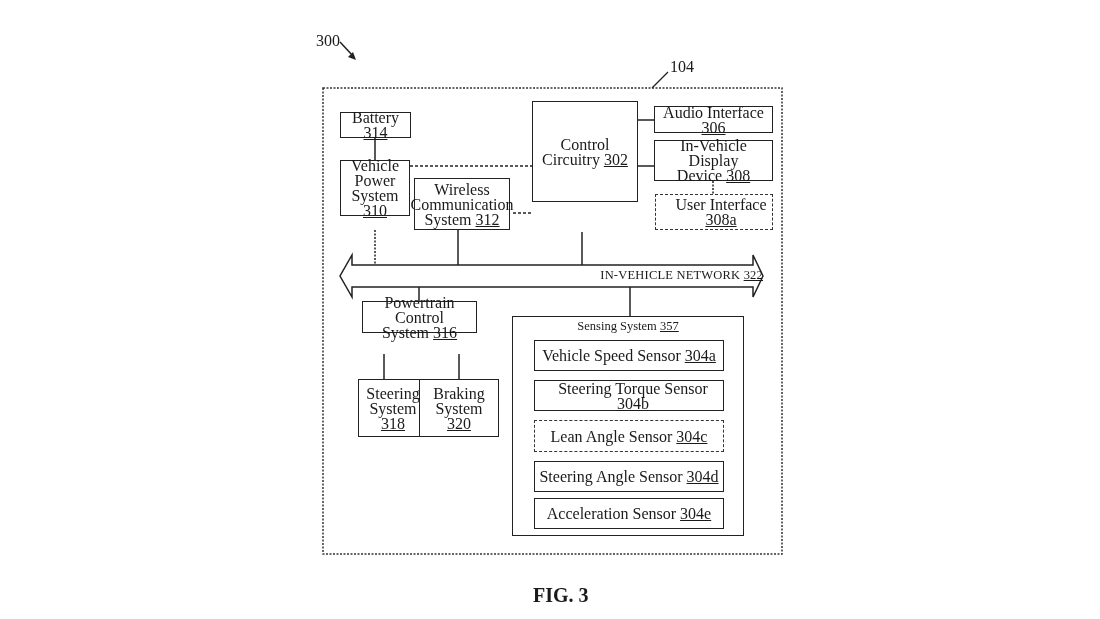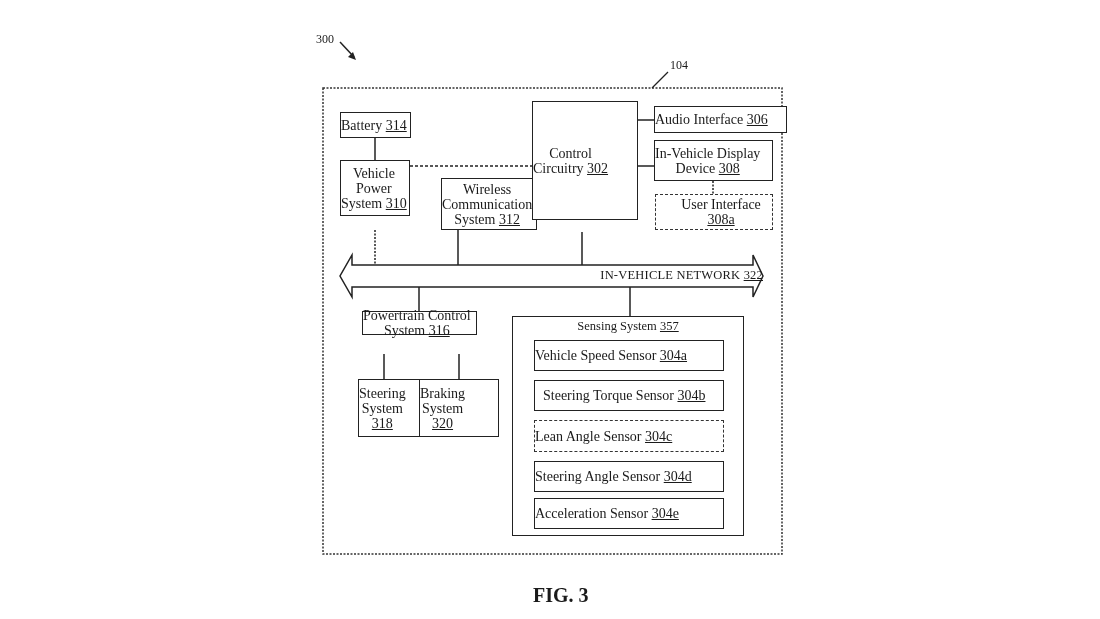--- a/index.html
+++ b/index.html
@@ -1,24 +1,24 @@
 <!DOCTYPE html>
 <html><head>
 <meta charset="utf-8">
 <style>
   html, body { margin:0; padding:0; background:#ffffff; }
   body { width:1100px; height:619px; position:relative; overflow:hidden;
          font-family:"Liberation Serif", "DejaVu Serif", serif; color:#1a1a1a; }
   .abs { position:absolute; }
   .box { position:absolute; box-sizing:border-box; border:1.5px solid #222; background:#fff;
-         display:flex; align-items:center; justify-content:flex-start; text-align:center;
-         font-size:14px; line-height:15px; }
+         display:flex; align-items:center; justify-content:center; text-align:center;
+         font-size:16px; line-height:15px; }
   .box.dashed { border:1.5px dashed #333; }
   .num { text-decoration:underline; }
-  .ref { font-size:12px; }
+  .ref { font-size:16px; }
   svg.lines { position:absolute; left:0; top:0; }
   .netlabel { font-size:12.5px; letter-spacing:0.2px; }
   .fig { font-weight:bold; font-size:20px; }
 </style>
 </head>
 <body>
 
 <svg class="lines" width="1100" height="619">
 
   <rect x="323" y="88" width="459" height="466" fill="none" stroke="#333" stroke-width="1.5" stroke-dasharray="2,1.5"></rect>
@@ -64,55 +64,55 @@
 </div>
 
 <div class="box" style="left:340px;top:160px;width:70px;height:56px;">
   <span>
     <span>Vehicle</span><br>
     <span>Power</span><br>
     <span>System</span> <span class="num">310</span>
   </span>
 </div>
 
-<div class="box" style="left:441px;top:178px;width:96px;height:52px;">
+<div class="box" style="left:414px;top:178px;width:96px;height:52px;">
   <span>
     <span>Wireless</span><br>
     <span>Communication</span><br>
     <span>System</span> <span class="num">312</span>
   </span>
 </div>
 
-<div class="box" style="left:532px;top:101px;width:106px;height:119px;">
+<div class="box" style="left:532px;top:101px;width:106px;height:101px;">
   <span>
     <span>Control</span><br>
     <span>Circuitry</span> <span class="num">302</span>
   </span>
 </div>
 
-<div class="box" style="left:654px;top:106px;width:133px;height:27px;">
+<div class="box" style="left:654px;top:106px;width:119px;height:27px;">
   <span><span>Audio Interface</span> <span class="num">306</span></span>
 </div>
 
 <div class="box" style="left:654px;top:140px;width:119px;height:41px;">
   <span>
     <span>In-Vehicle Display</span><br>
     <span>Device</span> <span class="num">308</span>
   </span>
 </div>
 
 <div class="box dashed" style="left:655px;top:194px;width:118px;height:36px;padding-left:14px;">
   <span><span>User Interface</span> <span class="num">308a</span></span>
 </div>
 
 <div class="abs netlabel" style="left:340px;top:268px;width:423px;text-align:right;">
   <span>IN-VEHICLE NETWORK</span> <span class="num">322</span>
 </div>
 
-<div class="box" style="left:362px;top:311px;width:115px;height:24px;">
+<div class="box" style="left:362px;top:301px;width:115px;height:32px;">
   <span>
     <span>Powertrain Control</span><br>
     <span>System</span> <span class="num">316</span>
   </span>
 </div>
 
 <div class="box" style="left:358px;top:379px;width:70px;height:58px;">
   <span>
     <span>Steering</span><br>
     <span>System</span><br>

